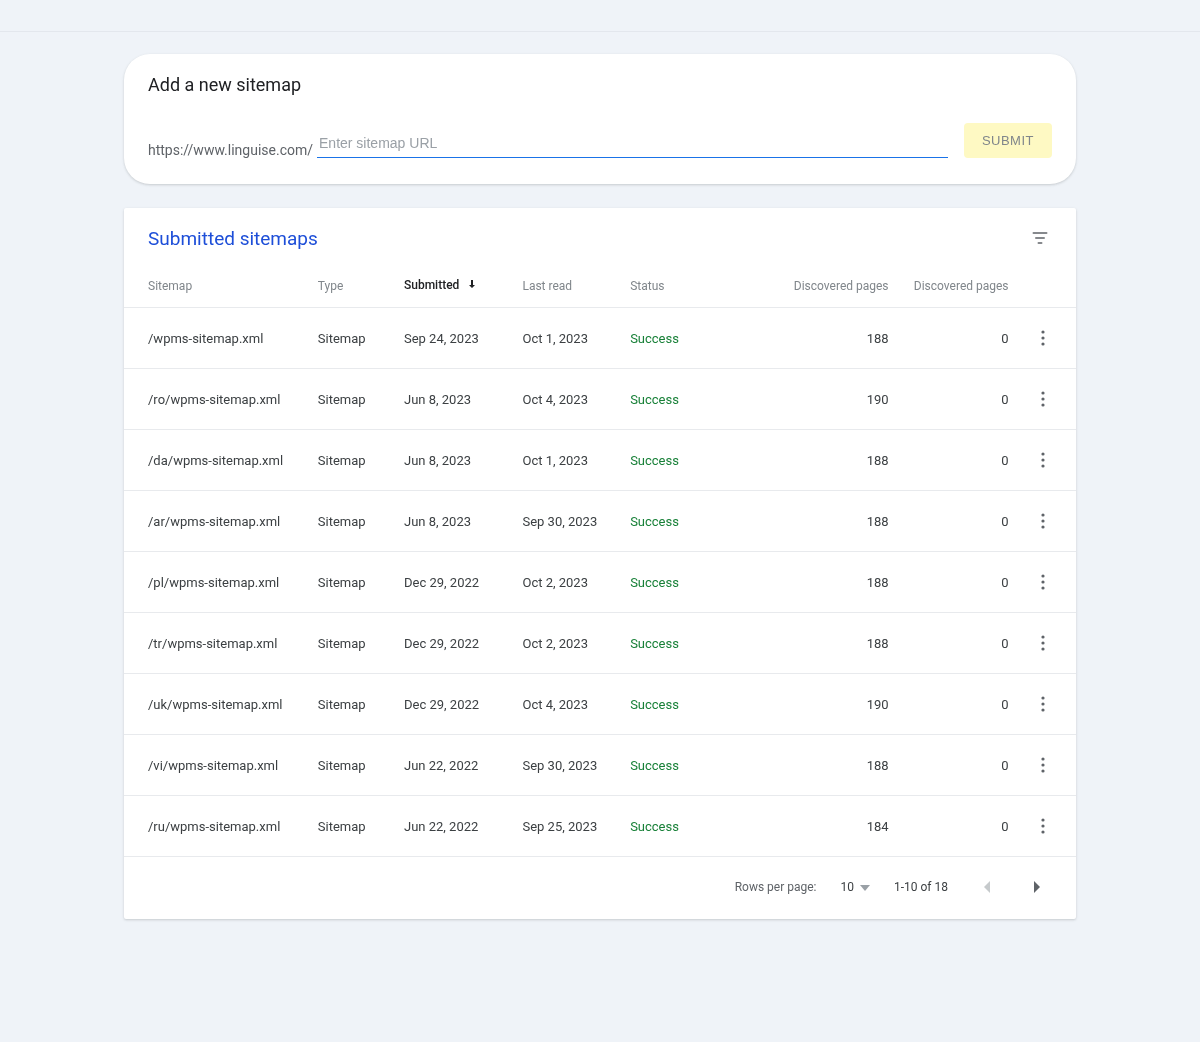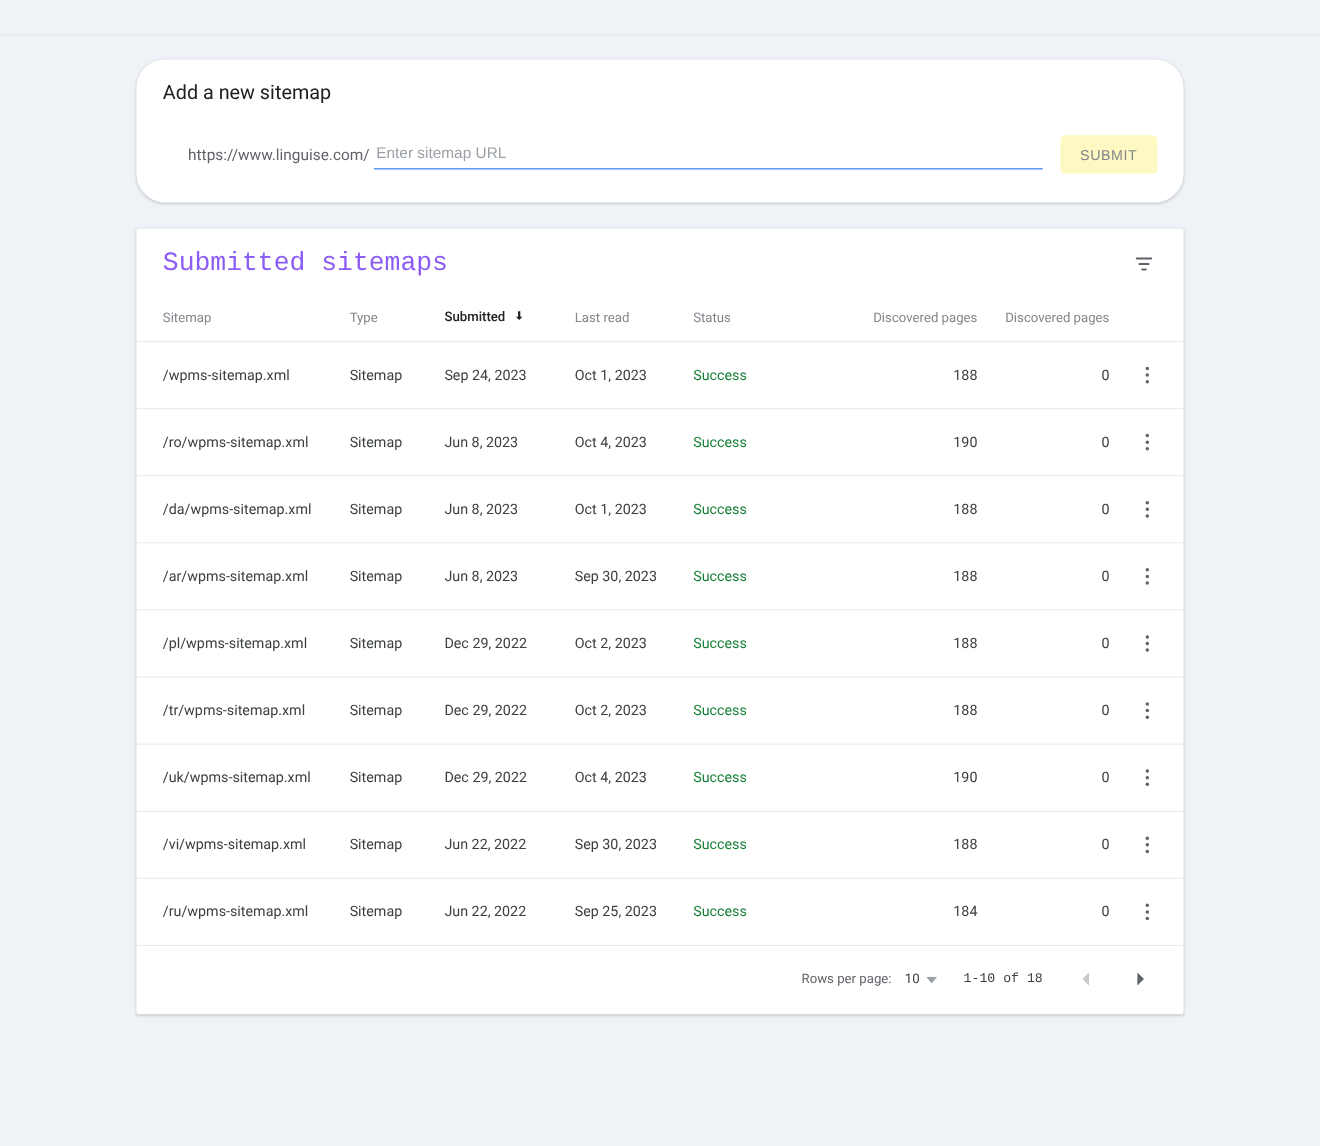--- a/index.html
+++ b/index.html
@@ -29,23 +29,22 @@
     border-radius: 26px;
   }
   .add-title {
     font-size: 18px;
     font-weight: 400;
     color: #202124;
     margin-bottom: 28px;
   }
   .add-row {
     display: flex;
-    align-items: center;
+    align-items: flex-end;
     gap: 0;
-    margin-left: 23px;
   }
   .url-prefix {
     color: #5f6368;
     font-size: 14px;
     margin-right: 4px;
     white-space: nowrap;
   }
   .url-input {
     flex: 1;
     border: none;
@@ -70,24 +69,23 @@
     cursor: pointer;
   }
   .sub-card {}
   .sub-header {
     display: flex;
     align-items: center;
     justify-content: space-between;
     padding: 18px 24px 16px 24px;
   }
   .sub-title {
-    font-size: 24px;
+    font-size: 19px;
     font-weight: 400;
-    color: #8b5cf6;
-    font-family: Liberation Mono, monospace;
+    color: #1d4ed8;
   }
   .filter-icon {
     width: 24px; height: 24px;
     display: flex; align-items: center; justify-content: center;
     cursor: pointer;
     color: #5f6368;
   }
   table {
     width: 100%;
     border-collapse: collapse;
@@ -139,30 +137,30 @@
     align-items: center;
     justify-content: flex-end;
     gap: 24px;
     padding: 16px 24px 18px 24px;
     font-size: 12px;
     color: #5f6368;
   }
   .rows-per {
     display: flex;
     align-items: center;
-    gap: 12px;
+    gap: 24px;
   }
   .select-wrap {
     display: flex;
     align-items: center;
     gap: 6px;
     cursor: pointer;
     color: #3c4043;
   }
-  .range { color: #3c4043; font-family: Liberation Mono, monospace; }
+  .range { color: #3c4043; }
   .nav-btn {
     width: 28px; height: 28px;
     display: flex; align-items: center; justify-content: center;
     cursor: pointer;
     color: #5f6368;
   }
   .nav-btn.disabled { color: #c6cacc; cursor: default; }
 </style>
 </head>
 <body>

